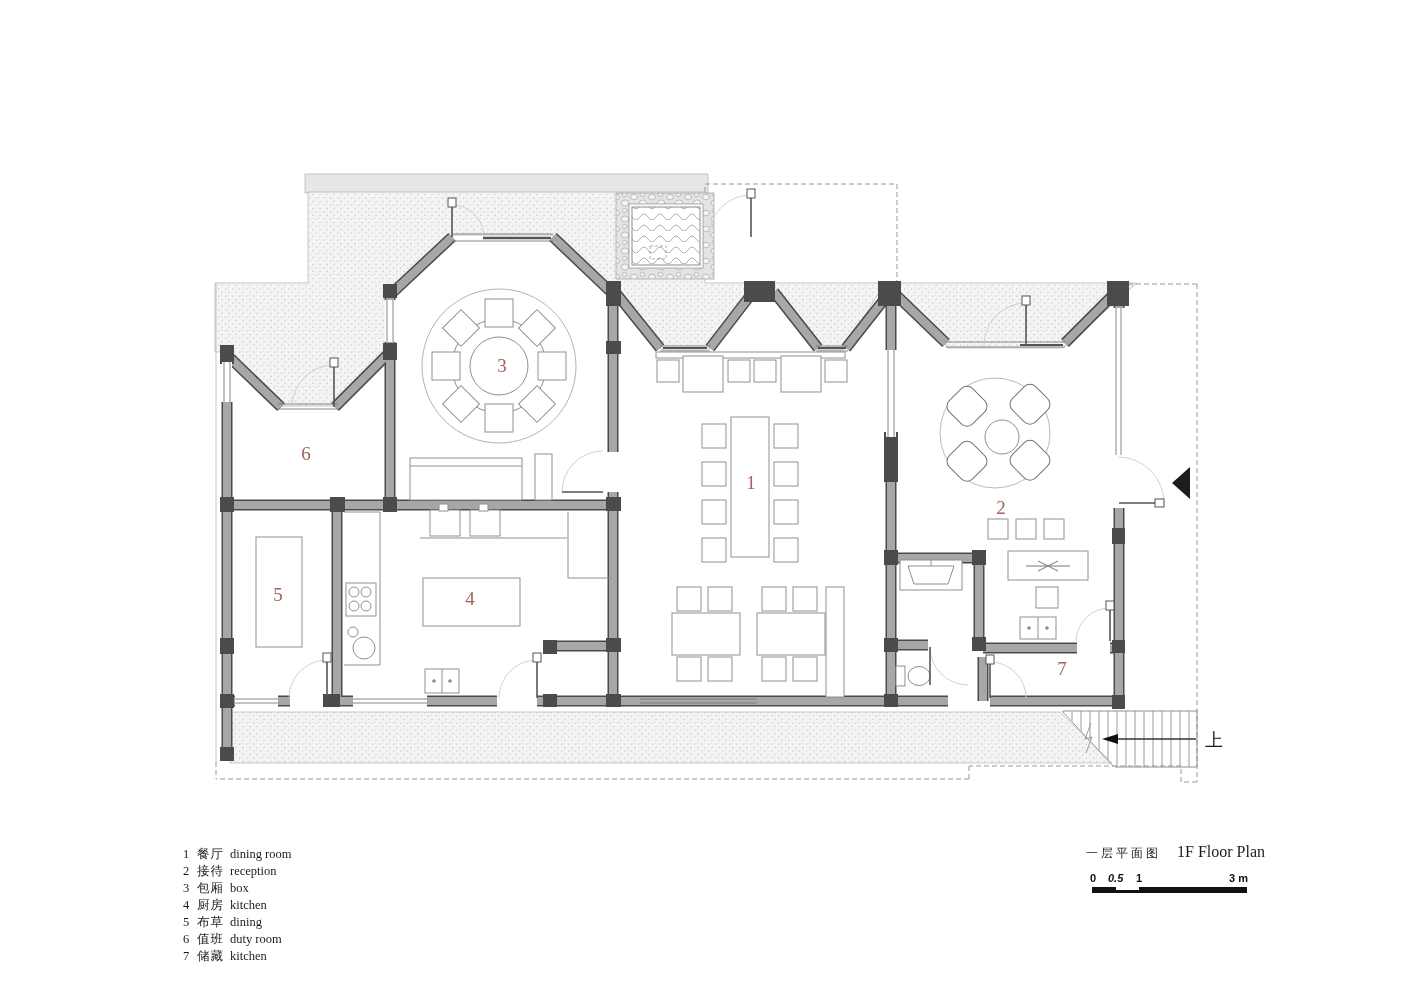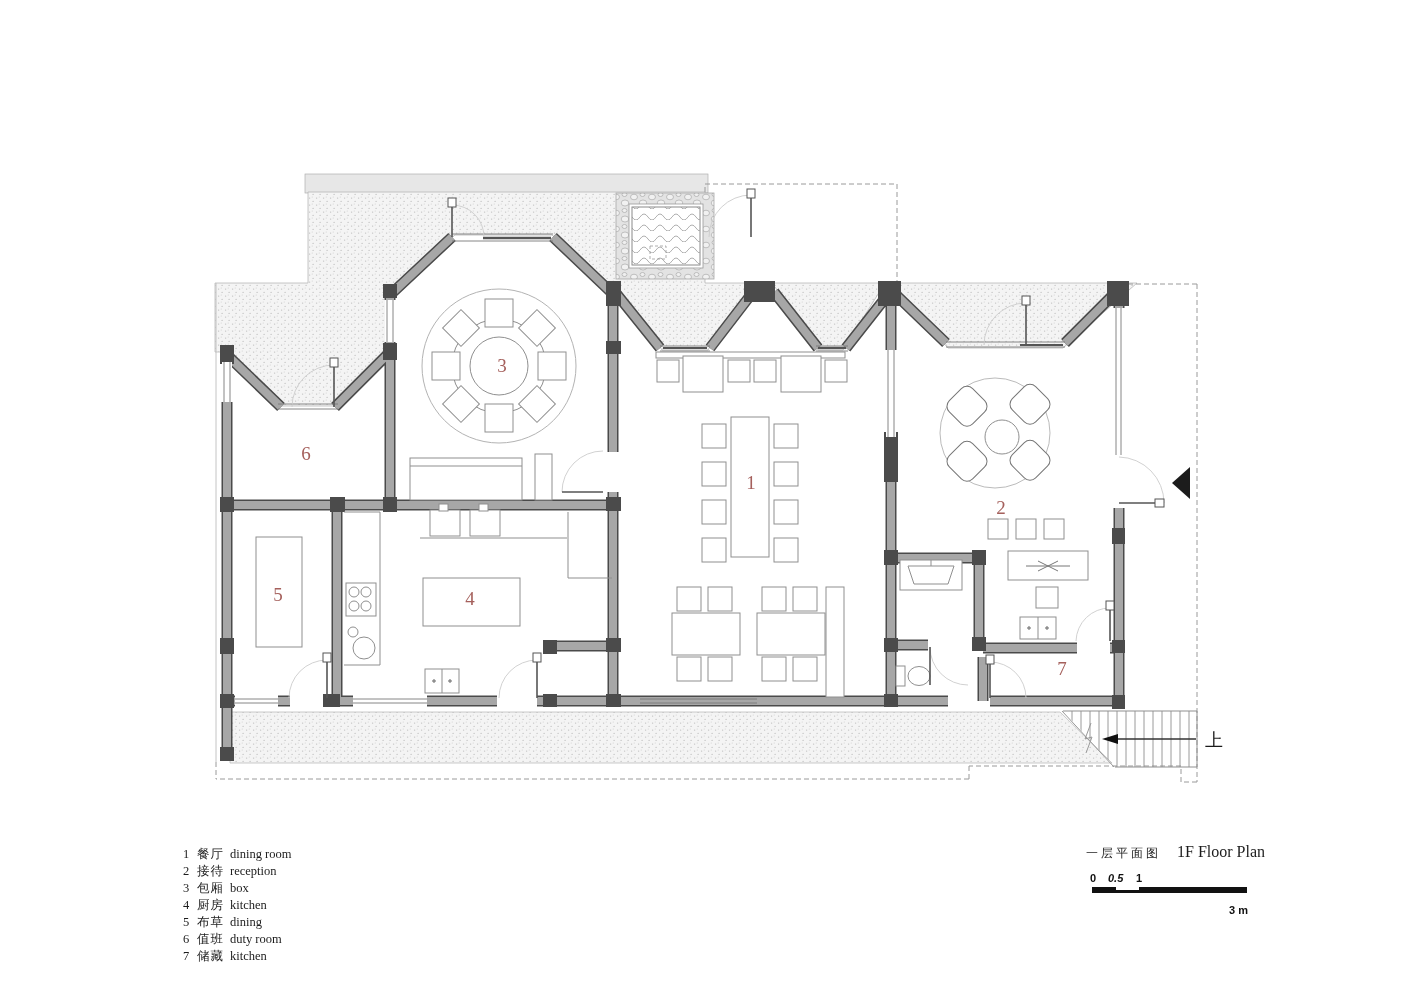--- a/index.html
+++ b/index.html
@@ -17,21 +17,21 @@
   .titleblock .zh{font-size:12px;letter-spacing:3px;}
   .titleblock .en{font-size:16px;margin-left:12px;}
   
   .scalebar{position:absolute;left:1092px;top:872px;width:170px;height:26px;
             font-family:"Liberation Sans","DejaVu Sans",sans-serif;font-weight:bold;
             font-size:11px;color:#111;}
   .scalebar .lab{position:absolute;top:0;}
   .scalebar .l0{left:-2px;}
   .scalebar .l05{left:16px;font-style:italic;}
   .scalebar .l1{left:44px;}
-  .scalebar .l3{left:137px;margin-top:32px;}
+  .scalebar .l3{left:137px;}
   .scalebar .seg{position:absolute;background:#111;}
   .sega{left:0;top:15px;width:24px;height:6px;}
   .segb{left:24px;top:18px;width:23px;height:3px;}
   .segc{left:47px;top:15px;width:108px;height:6px;}
 </style>
 </head>
 <body>
 
 <div class="page">
 

